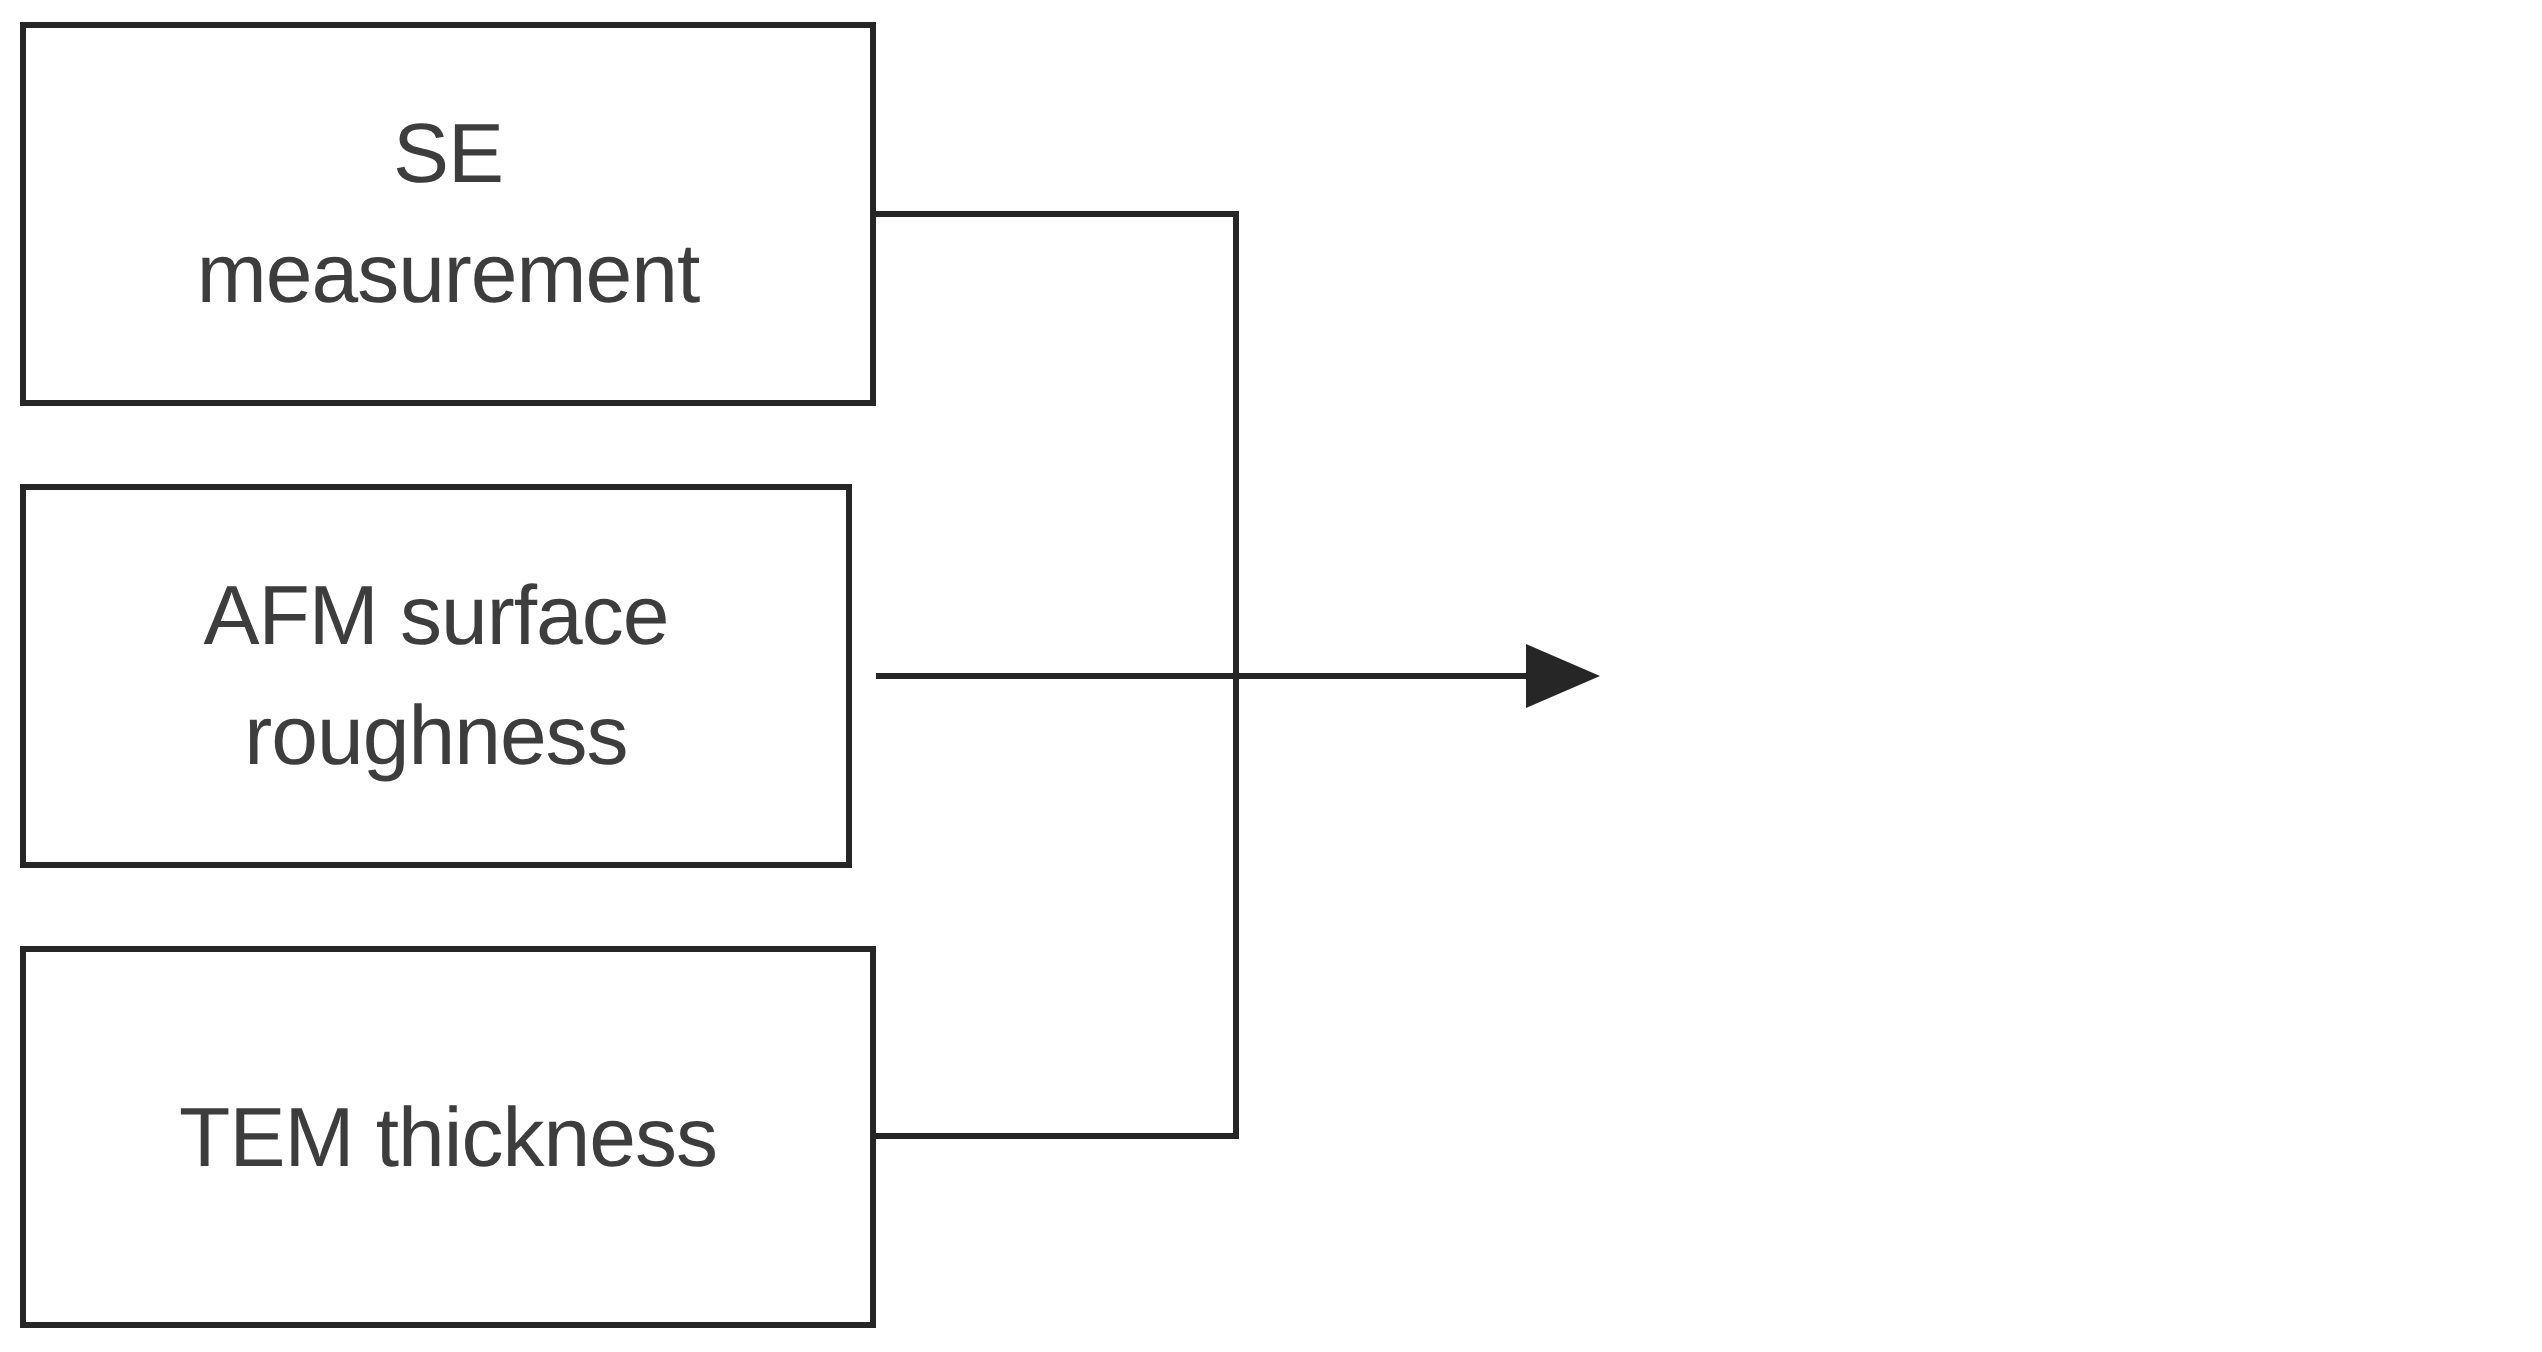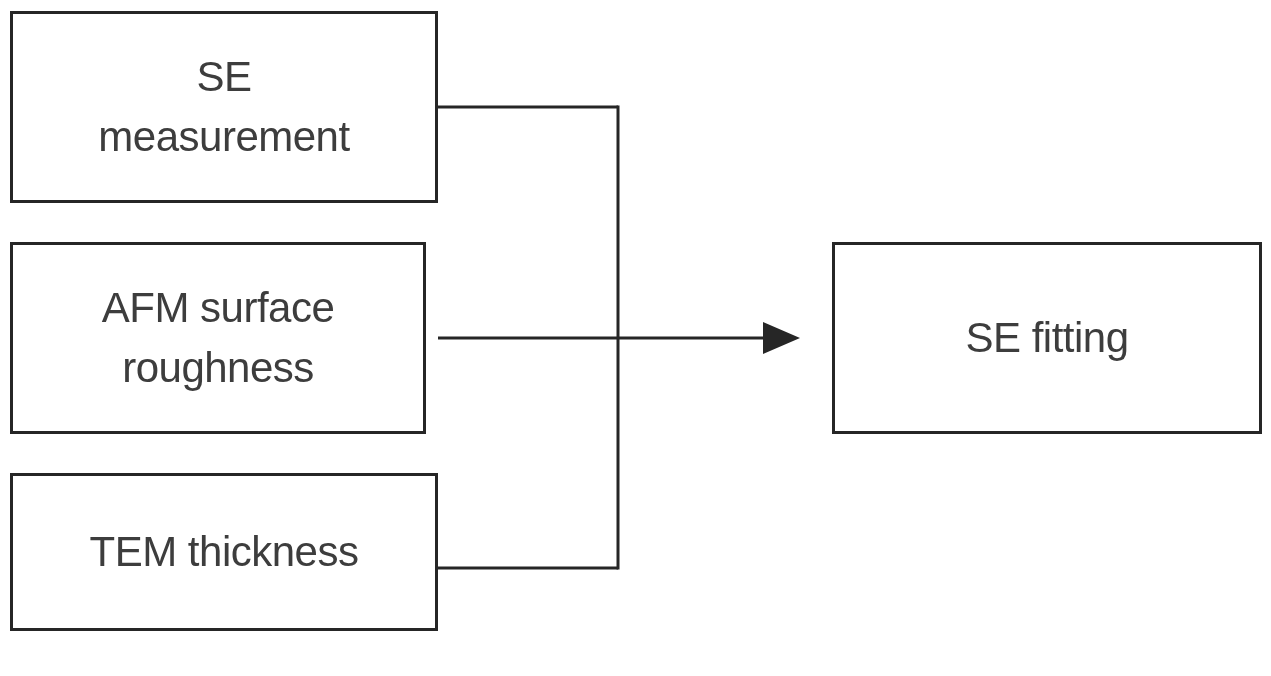--- a/index.html
+++ b/index.html
@@ -27,21 +27,21 @@
   }
   .node-label {
     color: #3d3d3d;
     font-size: 42px;
     line-height: 1.42;
     letter-spacing: -0.5px;
     white-space: pre-line;
   }
   #node-se-measurement { left: 10px;  top: 11px;  width: 428px; height: 192px; }
   #node-afm-roughness  { left: 10px;  top: 242px; width: 416px; height: 192px; }
-  #node-tem-thickness  { left: 10px;  top: 473px; width: 428px; height: 158px; }
+  #node-tem-thickness  { left: 10px;  top: 473px; width: 428px; height: 191px; }
   #node-se-fitting     { left: 832px; top: 242px; width: 430px; height: 192px; }
   .connectors {
     position: absolute;
     left: 0;
     top: 0;
     width: 1271px;
     height: 676px;
     pointer-events: none;
   }
 </style>
@@ -70,17 +70,14 @@
 
   <div class="node" id="node-afm-roughness">
     <span class="node-label">AFM surface
 roughness</span>
   </div>
 
   <div class="node" id="node-tem-thickness">
     <span class="node-label">TEM thickness</span>
   </div>
 
-  <div class="node" id="node-se-fitting">
-    <span class="node-label">SE fitting</span>
-  </div>
 
 </div>
 
 </body></html>

